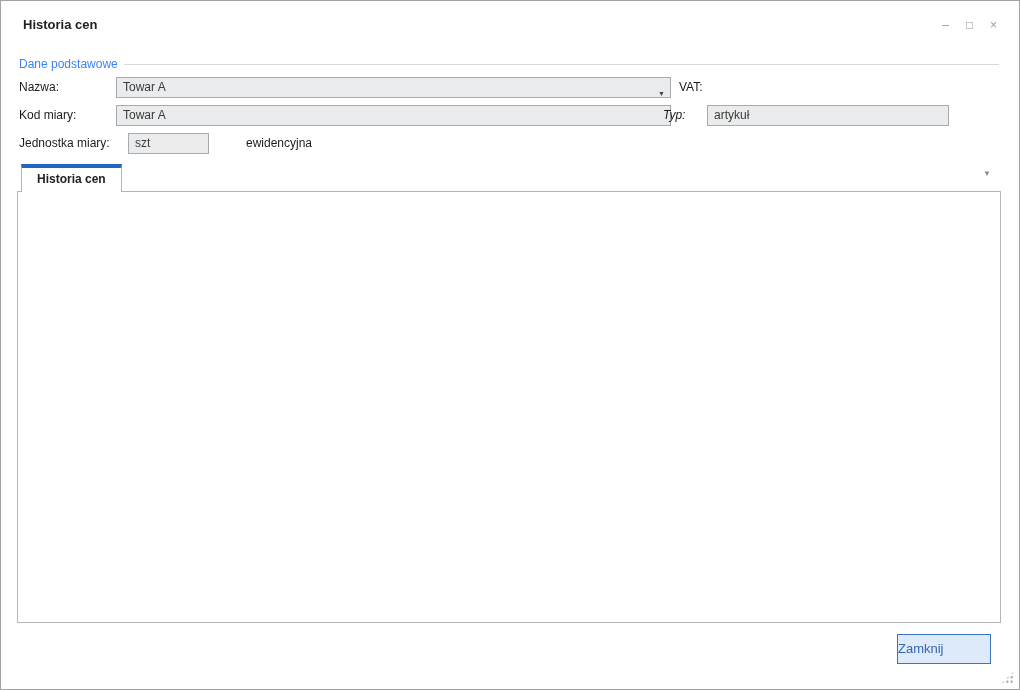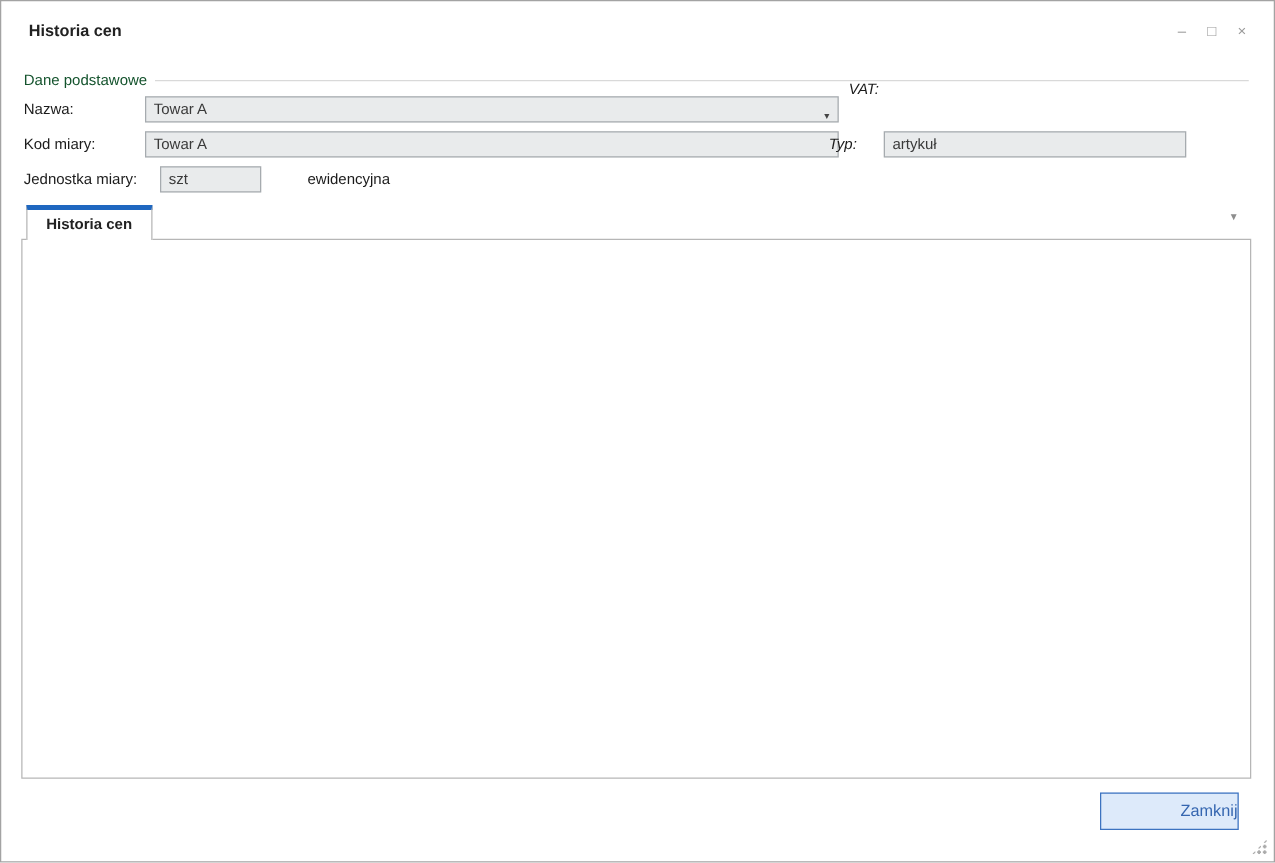--- a/index.html
+++ b/index.html
@@ -9,21 +9,21 @@
     position:relative; width:1020px; height:690px; background:#ffffff;
     border:1px solid #a3a3a3; overflow:hidden; font-size:12px; color:#1b1b1b;
   }
   
   .title { position:absolute; left:22px; top:16px; font-size:13px; font-weight:bold; color:#222; }
   .win-controls { position:absolute; right:18px; top:16px; display:flex; gap:9px; }
   .win-btn { width:15px; height:15px; display:flex; align-items:center; justify-content:center;
              color:#9a9a9a; font-size:12px; cursor:default; }
   
   .groupbox-head { position:absolute; left:18px; top:56px; right:20px; display:flex; align-items:center; }
-  .groupbox-label { color:#14532d; font-size:12px; padding-right:6px; white-space:nowrap; }
+  .groupbox-label { color:#3b82f6; font-size:12px; padding-right:6px; white-space:nowrap; }
   .groupbox-line { flex:1; border-top:1px solid #d9d9d9; margin-top:1px; }
   
   .flabel { position:absolute; color:#1b1b1b; font-size:12px; line-height:21px; }
   .field {
     position:absolute; height:21px; background:#e9ebec; border:1px solid #a6abaf;
     color:#3a3a3a; font-size:12px; line-height:19px; padding:0 6px; overflow:hidden;
   }
   .combo-arrow { position:absolute; right:5px; top:6px; font-size:7px; color:#444; }
   .suffix-text { position:absolute; font-size:12px; line-height:21px; color:#1b1b1b; }
   
@@ -63,23 +63,23 @@
   .cell.typcell { padding:0; }
   
   .vscroll {
     position:absolute; right:0; top:23px; bottom:0; width:17px;
     background:#f2f3f4; border-left:1px solid #dcdddf;
   }
   .vscroll .arr { position:absolute; left:0; width:16px; text-align:center; font-size:7px; color:#8a8a8a; }
   .arr-up { top:4px; } .arr-down { bottom:4px; }
   
   .close-btn {
-    position:absolute; right:28px; top:633px; width:111px; height:30px;
+    position:absolute; right:28px; top:633px; width:94px; height:30px;
     background:#ddeafa; border:1px solid #3c73c0; color:#3566b0; font-size:13px;
-    font-family:"Liberation Sans", sans-serif; text-align:right; line-height:28px; cursor:pointer;
+    font-family:"Liberation Sans", sans-serif; text-align:left; line-height:28px; cursor:pointer;
   }
   .resize-grip {
     position:absolute; right:5px; bottom:5px; width:13px; height:13px;
     background-image:radial-gradient(#ababab 1.2px, transparent 1.3px);
     background-size:4.5px 4.5px; background-position:bottom right;
     clip-path:polygon(100% 0, 100% 100%, 0 100%);
   }
 </style>
 </head>
 <body>
@@ -96,21 +96,21 @@
   <div class="groupbox-head">
     <span class="groupbox-label">Dane podstawowe</span>
     <span class="groupbox-line"></span>
   </div>
 
   <div class="flabel" style="left:18px; top:76px;">Nazwa:</div>
   <div class="field" style="left:115px; top:76px; width:555px;">
     <span>Towar A</span>
     <span class="combo-arrow">▼</span>
   </div>
-  <div class="flabel" style="left:678px; top:60px;font-style:italic;">VAT:</div>
+  <div class="flabel" style="left:678px; top:76px;">VAT:</div>
 
   <div class="flabel" style="left:18px; top:104px;">Kod miary:</div>
   <div class="field" style="left:115px; top:104px; width:555px;">
     <span>Towar A</span>
   </div>
   <div class="flabel" style="left:662px; top:104px;font-style:italic;">Typ:</div>
   <div class="field" style="left:706px; top:104px; width:242px;">
     <span>artykuł</span>
   </div>
 

